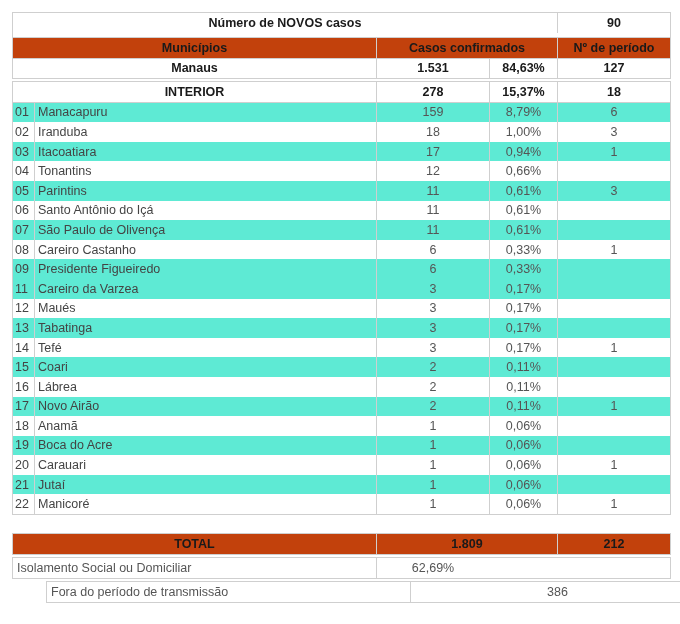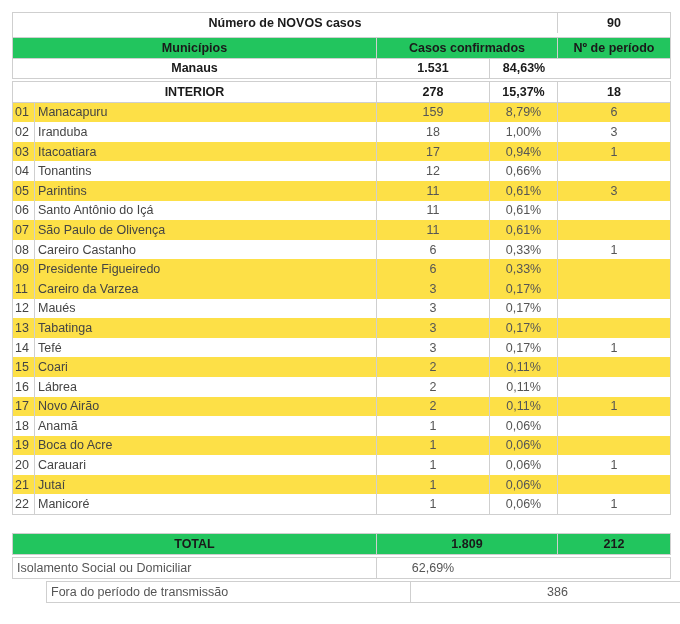--- a/index.html
+++ b/index.html
@@ -11,22 +11,22 @@
   .center { justify-content:center; }
   .left { justify-content:flex-start; padding-left:4px; }
   .w-mun { width:364px; }
   .w-cas { width:113px; }
   .w-pct { width:68px; }
   .w-obi { width:112px; }
   .w-casboth { width:181px; }
   .w-idx { width:22px; justify-content:flex-start; padding-left:2px; color:#444; }
   .w-name { width:342px; padding-left:3px; color:#444; }
   .bold { font-weight:bold; color:#1a1a1a; }
-  .grey { background:#22c55e; }
-  .alt { background:#fde047; }
+  .grey { background:#c2410c; }
+  .alt { background:#5eead4; }
   .plain { color:#555; }
   .top-row { top:12px; height:30px; }
   .top-row .row { height:20px; }
   .hdr { top:37px; }
   .interior { top:81px; }
   .total { top:533px; }
   .iso { top:557px; }
   .fora { top:581px;margin-left:34px; }
   .sep-below { border-bottom:1px solid #cfcfcf; }
 </style>
@@ -43,20 +43,21 @@
 <div class="box hdr">
   <div class="row grey sep-below">
     <div class="c center bold w-mun">Municípios</div>
     <div class="c center bold w-casboth">Casos confirmados</div>
     <div class="c center bold w-obi">Nº de período</div>
   </div>
   <div class="row">
     <div class="c center bold w-mun">Manaus</div>
     <div class="c center bold w-cas">1.531</div>
     <div class="c center bold w-pct">84,63%</div>
+    <div class="c center bold w-obi">127</div>
   </div>
 </div>
 
 <div class="box interior">
   <div class="row sep-below">
     <div class="c center bold w-mun">INTERIOR</div>
     <div class="c center bold w-cas">278</div>
     <div class="c center bold w-pct">15,37%</div>
     <div class="c center bold w-obi">18</div>
   </div>

